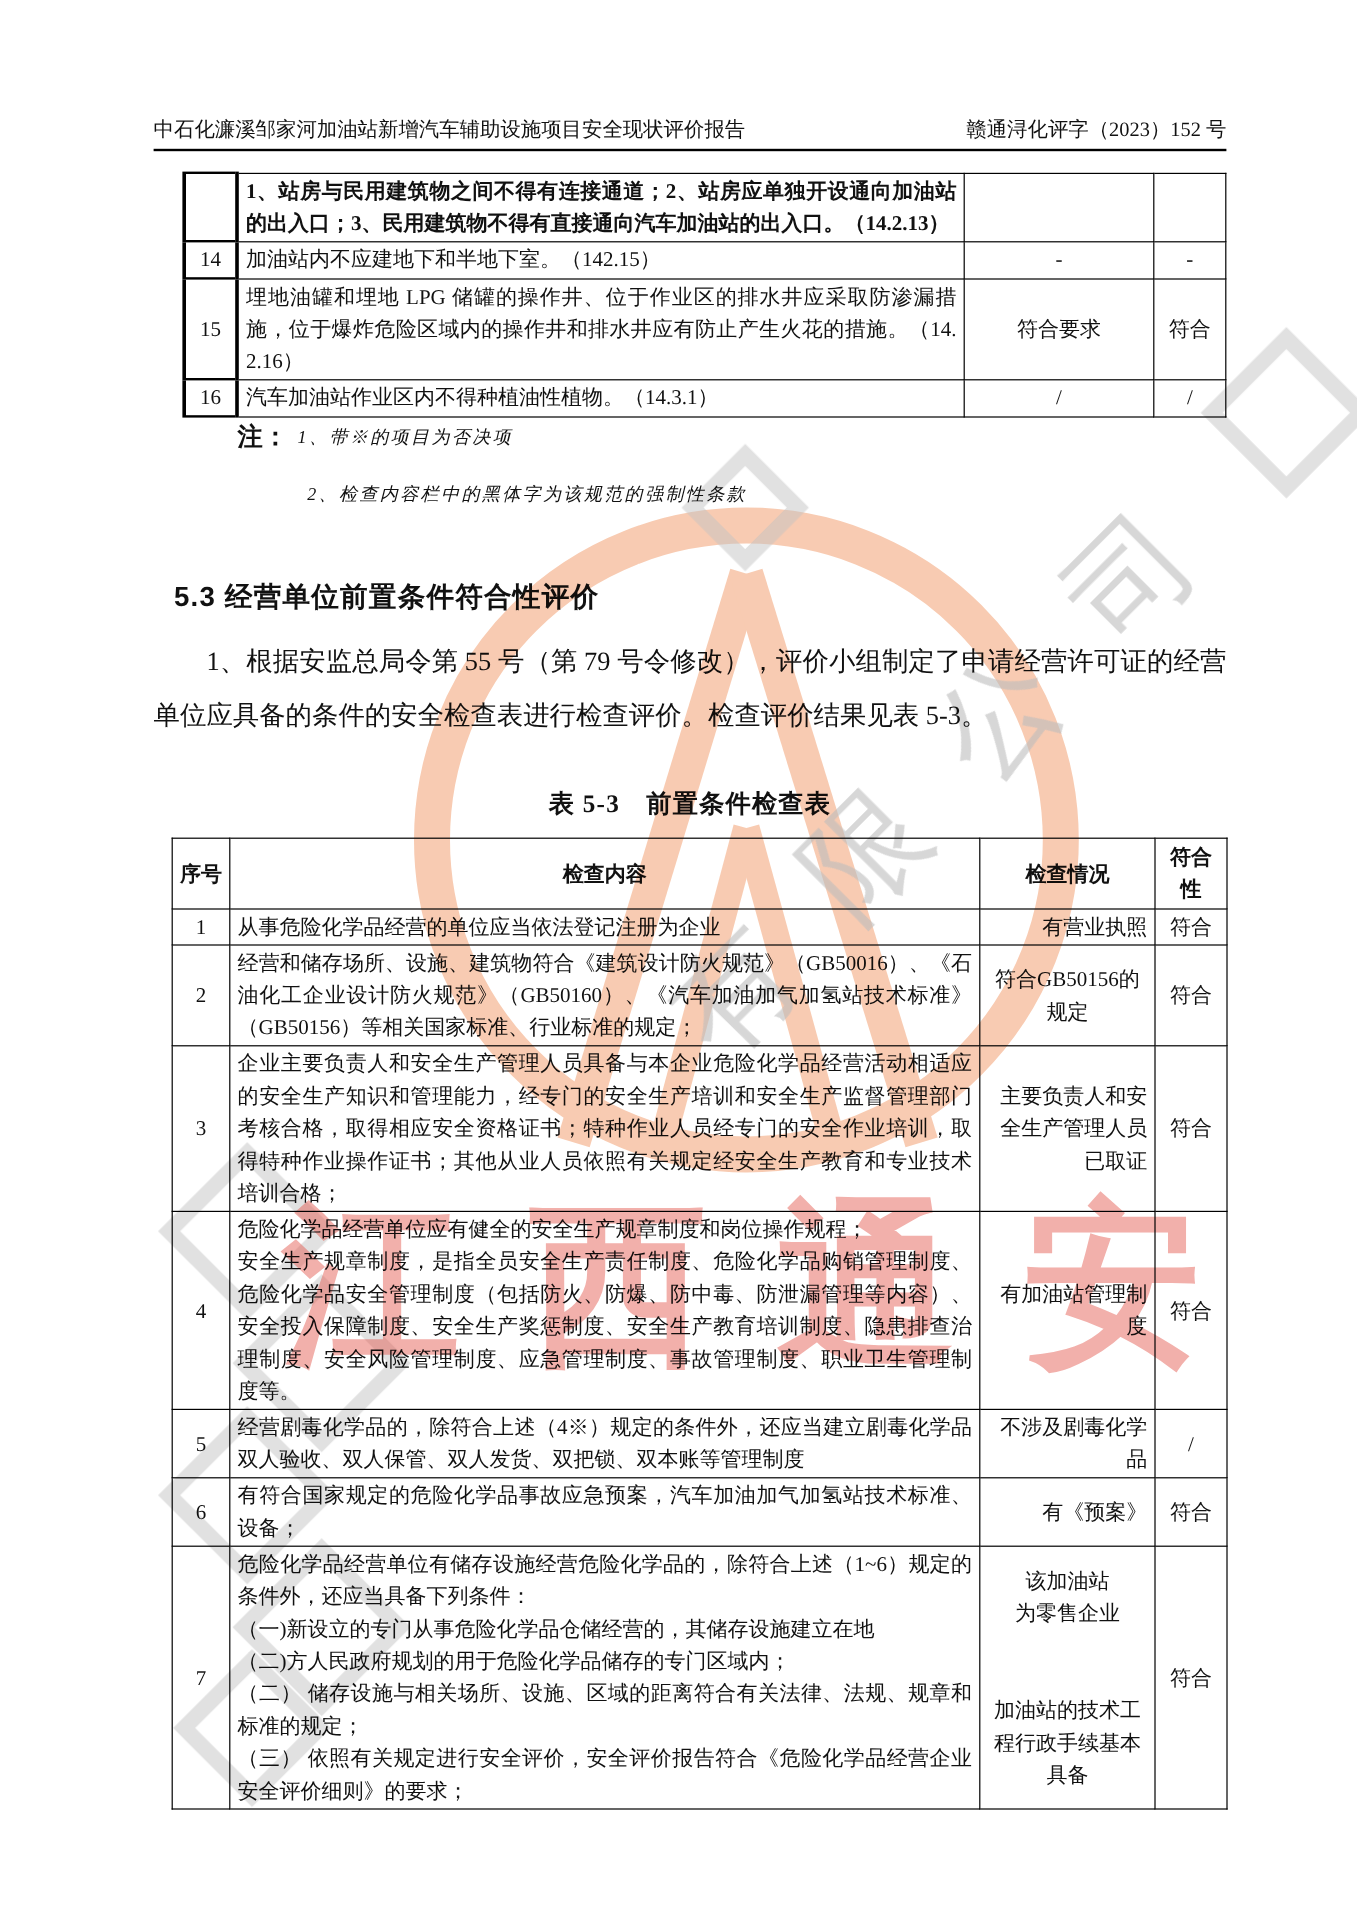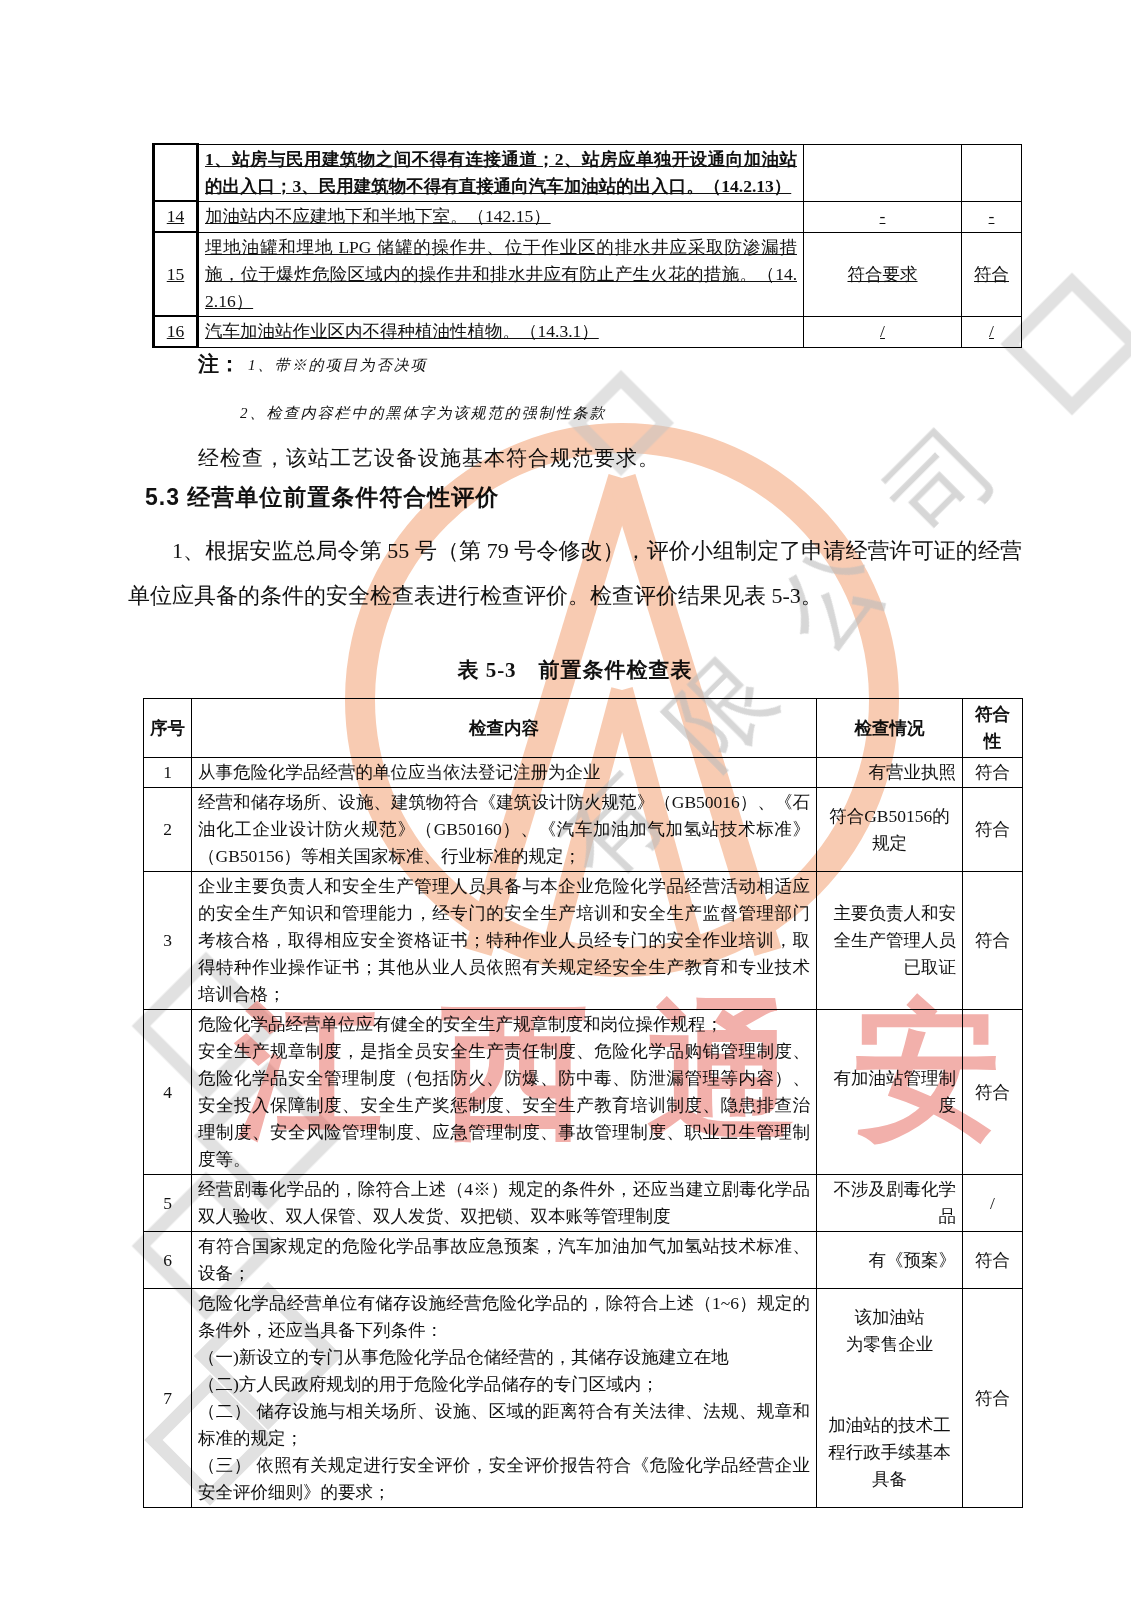--- a/index.html
+++ b/index.html
@@ -19,31 +19,31 @@
   table{border-collapse:collapse;table-layout:fixed;}
   td,th{border:1.6px solid #000;padding:1px 6px;vertical-align:middle;
         font-size:17.5px;line-height:27px;word-break:break-all;}
   .no-cell{text-align:center;padding:1px 2px;}
   .content-cell{text-align:justify;}
   .situation-cell{text-align:right;white-space:pre-line;}
   .situation-center{text-align:center;}
   .conformity-cell{text-align:center;}
   .bold{font-weight:bold;}
   
-  .table1{position:absolute;left:152px;top:143px;width:868px;text-decoration:underline;}
+  .table1{position:absolute;left:152px;top:143px;width:868px;}
   .table1 td{border-width:1.8px;}
   .table1 .no-cell{border-left-width:3px;border-right-width:3px;
                    border-top-width:2.6px;border-bottom-width:2.6px;}
   
   .notes{position:absolute;left:198px;top:350px;width:760px;
          font-style:italic;}
   .note-line1{display:flex;align-items:flex-start;}
   .note-label{font-size:21px;font-weight:bold;font-style:normal;margin-right:8px;}
   .note-item{font-size:15px;line-height:30px;letter-spacing:2px;}
-  .note-item2{margin:18px 0 0 42px;}
+  .note-item2{margin:18px 0 0 58px;}
   .conclusion{font-style:normal;font-size:21px;margin-top:16px;letter-spacing:1px;}
   
   .sec-heading{position:absolute;left:145px;top:482px;
     font-size:23px;font-weight:bold;letter-spacing:1px;
     font-family:"Liberation Sans","DejaVu Sans",sans-serif;}
   .sec-para{position:absolute;left:128px;top:528px;width:894px;
     font-size:22px;line-height:45px;text-align:justify;text-indent:2em;}
   
   .t2-title{position:absolute;left:128px;top:656px;width:894px;
     text-align:center;font-size:21px;font-weight:bold;letter-spacing:1px;}
@@ -55,20 +55,24 @@
     text-align:center;font-size:17px;}
   
   .wm{position:absolute;inset:0;z-index:2;pointer-events:none;
       mix-blend-mode:multiply;}
 </style>
 </head>
 <body>
 
 <div class="page">
 
+  <div class="header">
+    <span>中石化濂溪邹家河加油站新增汽车辅助设施项目安全现状评价报告</span>
+    <span>赣通浔化评字（2023）152 号</span>
+  </div>
 
   <table class="table1">
     <colgroup>
         <col style="width:44px">
         <col style="width:606px">
         <col style="width:158px">
         <col style="width:60px">
       </colgroup>
     <tbody id="table1-body">
         <tr>
@@ -97,21 +101,20 @@
         </tr>
       </tbody>
   </table>
 
   <div class="notes">
     <div class="note-line1">
       <span class="note-label">注：</span>
       <span class="note-item">1、带※的项目为否决项</span>
     </div>
     <div class="note-item note-item2">2、检查内容栏中的黑体字为该规范的强制性条款</div>
-    <div class="conclusion">经检查，该站工艺设备设施基本符合规范要求。</div>
   </div>
 
   <div class="sec-heading">5.3 经营单位前置条件符合性评价</div>
   <div class="sec-para">1、根据安监总局令第 55 号（第 79 号令修改），评价小组制定了申请经营许可证的经营单位应具备的条件的安全检查表进行检查评价。检查评价结果见表 5-3。</div>
 
   <div class="t2-title">表 5-3　前置条件检查表</div>
 
   <table class="table2">
     <colgroup>
         <col style="width:48px">

